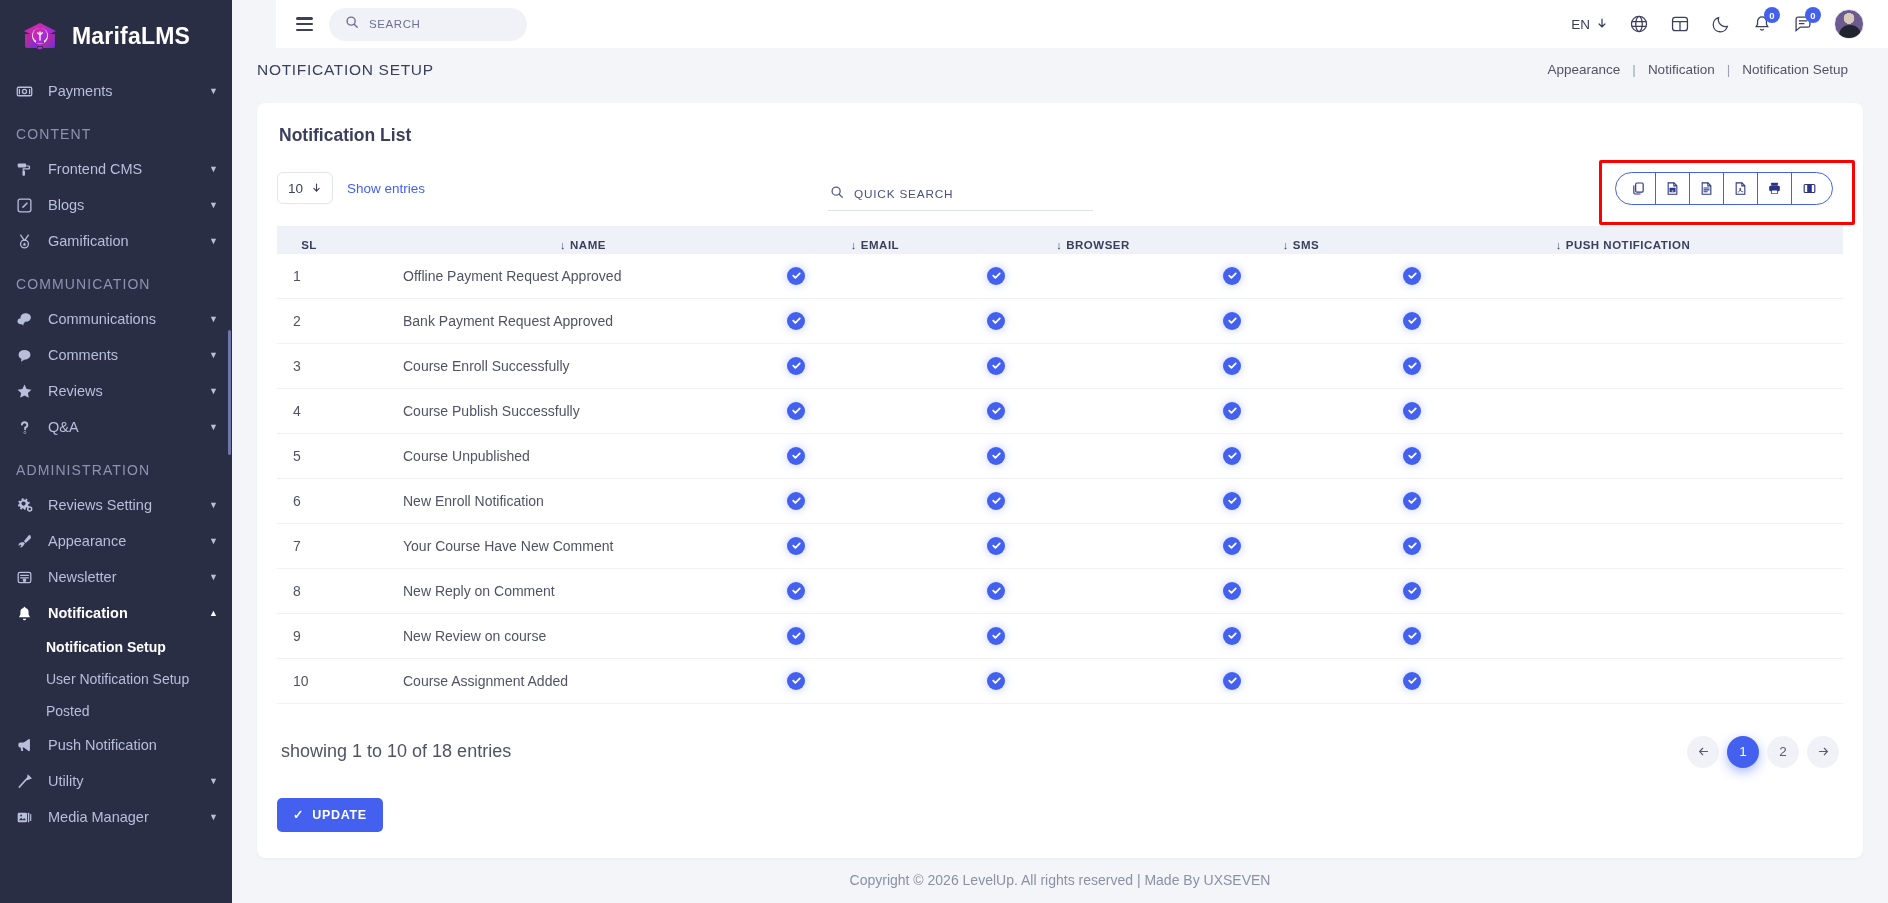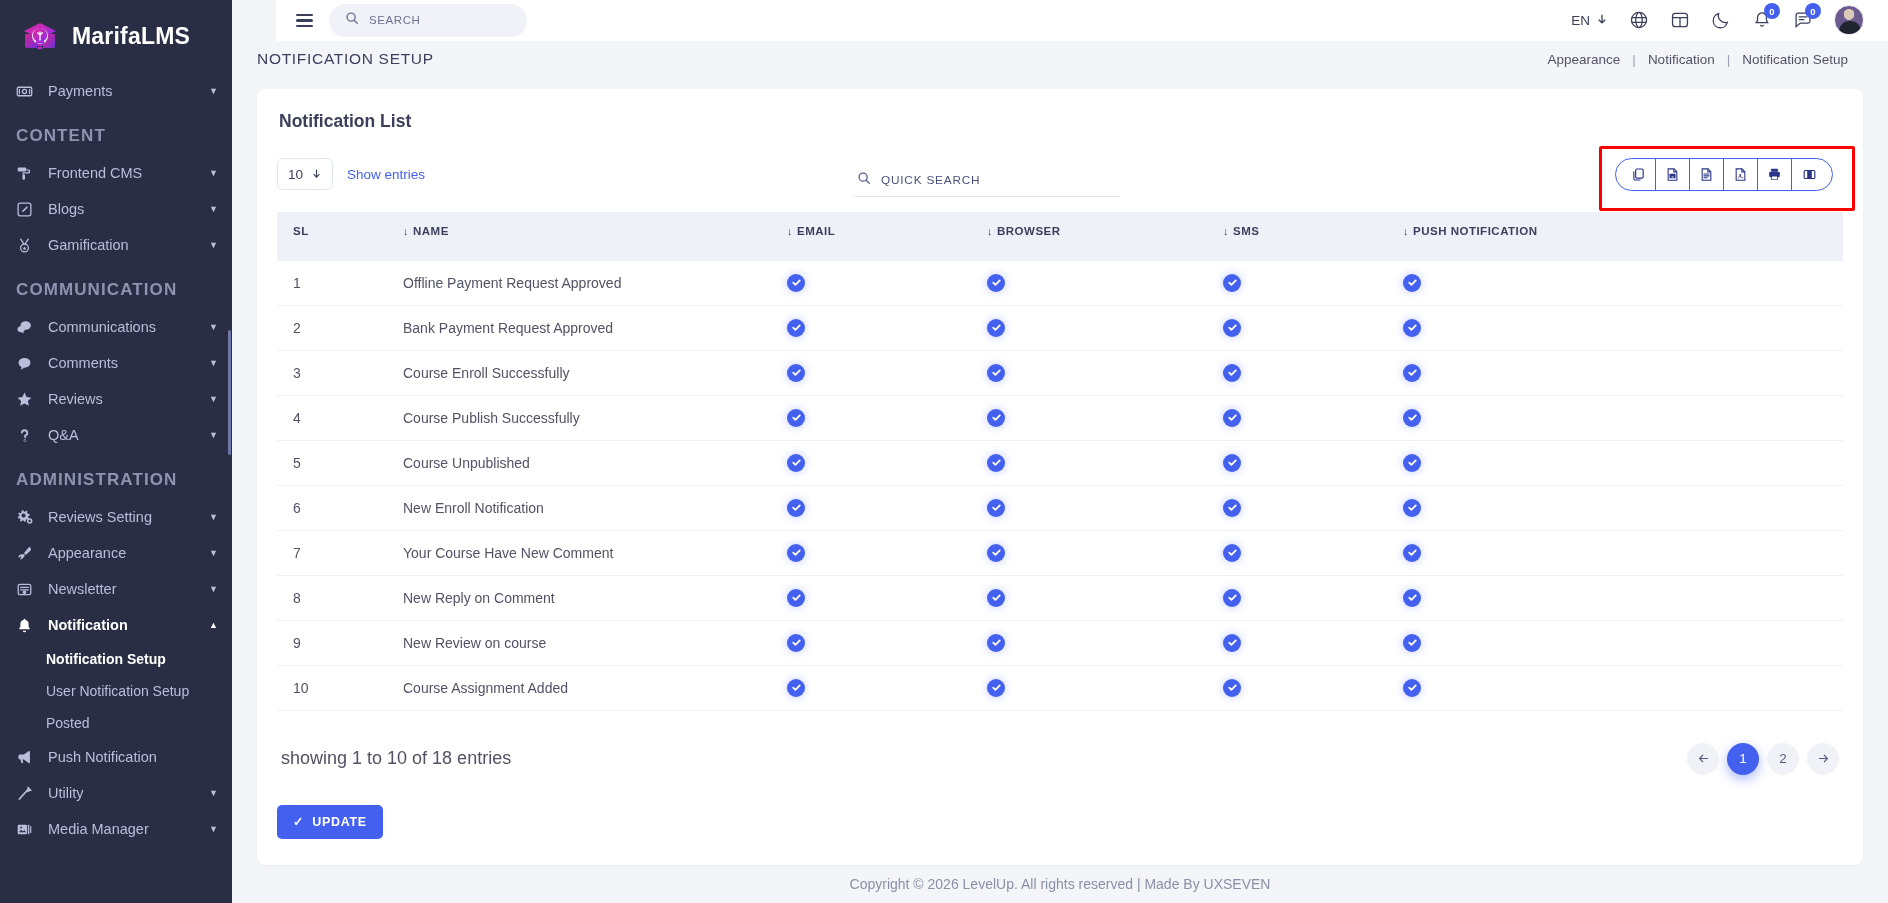--- a/index.html
+++ b/index.html
@@ -21,21 +21,21 @@
   .brand {
     display: flex; align-items: center; gap: 10px;
     padding: 14px 0 14px 18px; height: 73px;
   }
   .brand-logo { width: 44px; height: 44px; position: relative; flex: none; }
   .brand-name {
     color: #ffffff; font-size: 23px; font-weight: bold; letter-spacing: .2px;
   }
   .nav { padding: 0 0 10px 0; }
   .nav-section {
-    color: #8e93b0; font-size: 17px; font-weight: bold; letter-spacing: 1.1px;
+    color: #8e93b0; font-size: 14px; font-weight: normal; letter-spacing: 1.1px;
     padding: 17px 0 9px 16px;
   }
   .nav-item {
     display: flex; align-items: center; height: 36px;
     padding: 0 14px 0 16px; cursor: pointer; position: relative;
   }
   .nav-item .ico {
     width: 24px; min-width: 24px; display: flex; align-items: center;
     justify-content: flex-start; color: #b9bedb;
   }
@@ -106,21 +106,21 @@
   .card-title { color: #3b3f5c; font-size: 17.5px; font-weight: bold; padding: 0 0 18px 2px; }
 
   .toolrow { display: flex; align-items: center; position: relative; min-height: 42px; }
   .lenbox {
     display: flex; align-items: center; gap: 8px; border: 1px solid #e0e6ed;
     border-radius: 6px; height: 32px; padding: 0 10px; color: #3b3f5c; font-size: 13.5px;
     cursor: pointer;
   }
   .showentries { color: #4361ee; font-size: 13.5px; margin-left: 14px; cursor: pointer; }
   .qsearch {
-    position: absolute; left: 578px; bottom: 2px; width: 265px;
+    position: absolute; left: 551px; bottom: 2px; width: 265px;
     border-bottom: 1px solid #dfe3ee; display: flex; align-items: center;
     gap: 10px; padding: 0 0 7px 2px; cursor: text;
   }
   .qsearch .txt { color: #4a5080; font-size: 11.8px; letter-spacing: .8px; font-weight: 500; }
 
   .export-wrap { margin-left: auto; position: relative; padding: 8px 10px; }
   .export-highlight {
     position: absolute; left: -6px; top: -4px; right: -12px; bottom: -12px;
     border: 3px solid #ff0000; border-radius: 2px; pointer-events: none;
   }
@@ -131,21 +131,21 @@
   .ebtn {
     width: 34px; display: flex; align-items: center; justify-content: center;
     border-right: 1px solid #4361ee; color: #2b3487; cursor: pointer;
   }
   .ebtn:first-child { padding-left: 6px; width: 40px; }
   .ebtn:last-child { border-right: none; padding-right: 6px; width: 40px; }
 
   table { width: 100%; border-collapse: collapse; margin-top: 13px; }
   thead th {
     background: #eef1f7; color: #3b3f5c; font-size: 11.5px; font-weight: bold;
-    letter-spacing: .5px; text-align: left; padding: 13px 0 24px 0; white-space: nowrap;
+    letter-spacing: .5px; text-align: center; padding: 13px 0 3px 0; white-space: nowrap;
   }
   thead th .sarrow { color: #3b3f5c; font-size: 11px; margin-right: 4px; }
   tbody td {
     border-bottom: 1px solid #f0f1f5; color: #515365; font-size: 14px;
     padding: 13px 0; height: 41px;
   }
   tbody tr:last-child td { border-bottom: 1px solid #f0f1f5; }
   .col-sl { width: 48px; padding-left: 16px !important; }
   .col-name { width: 438px; padding-left: 78px !important; }
   .col-email { width: 200px; padding-left: 24px !important; }

